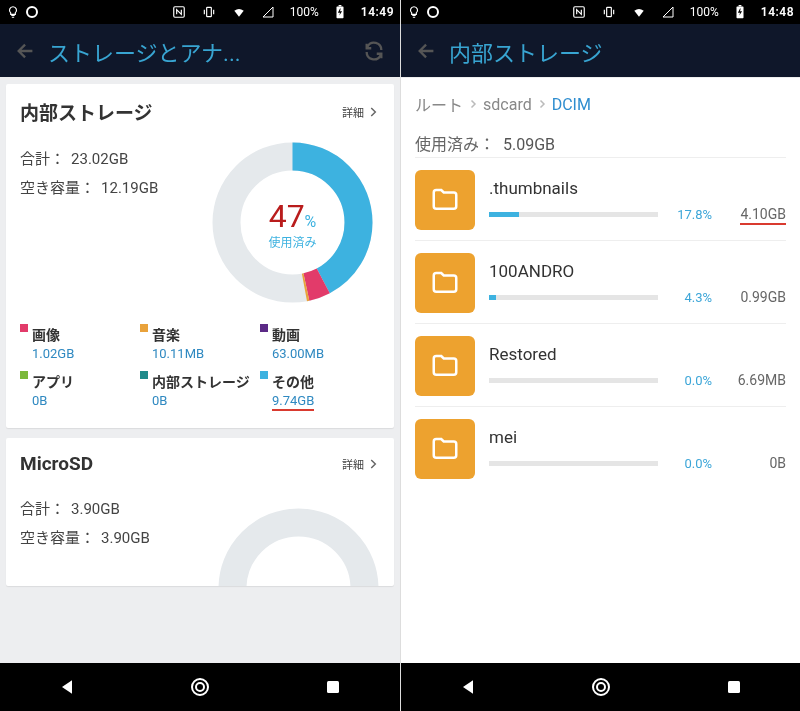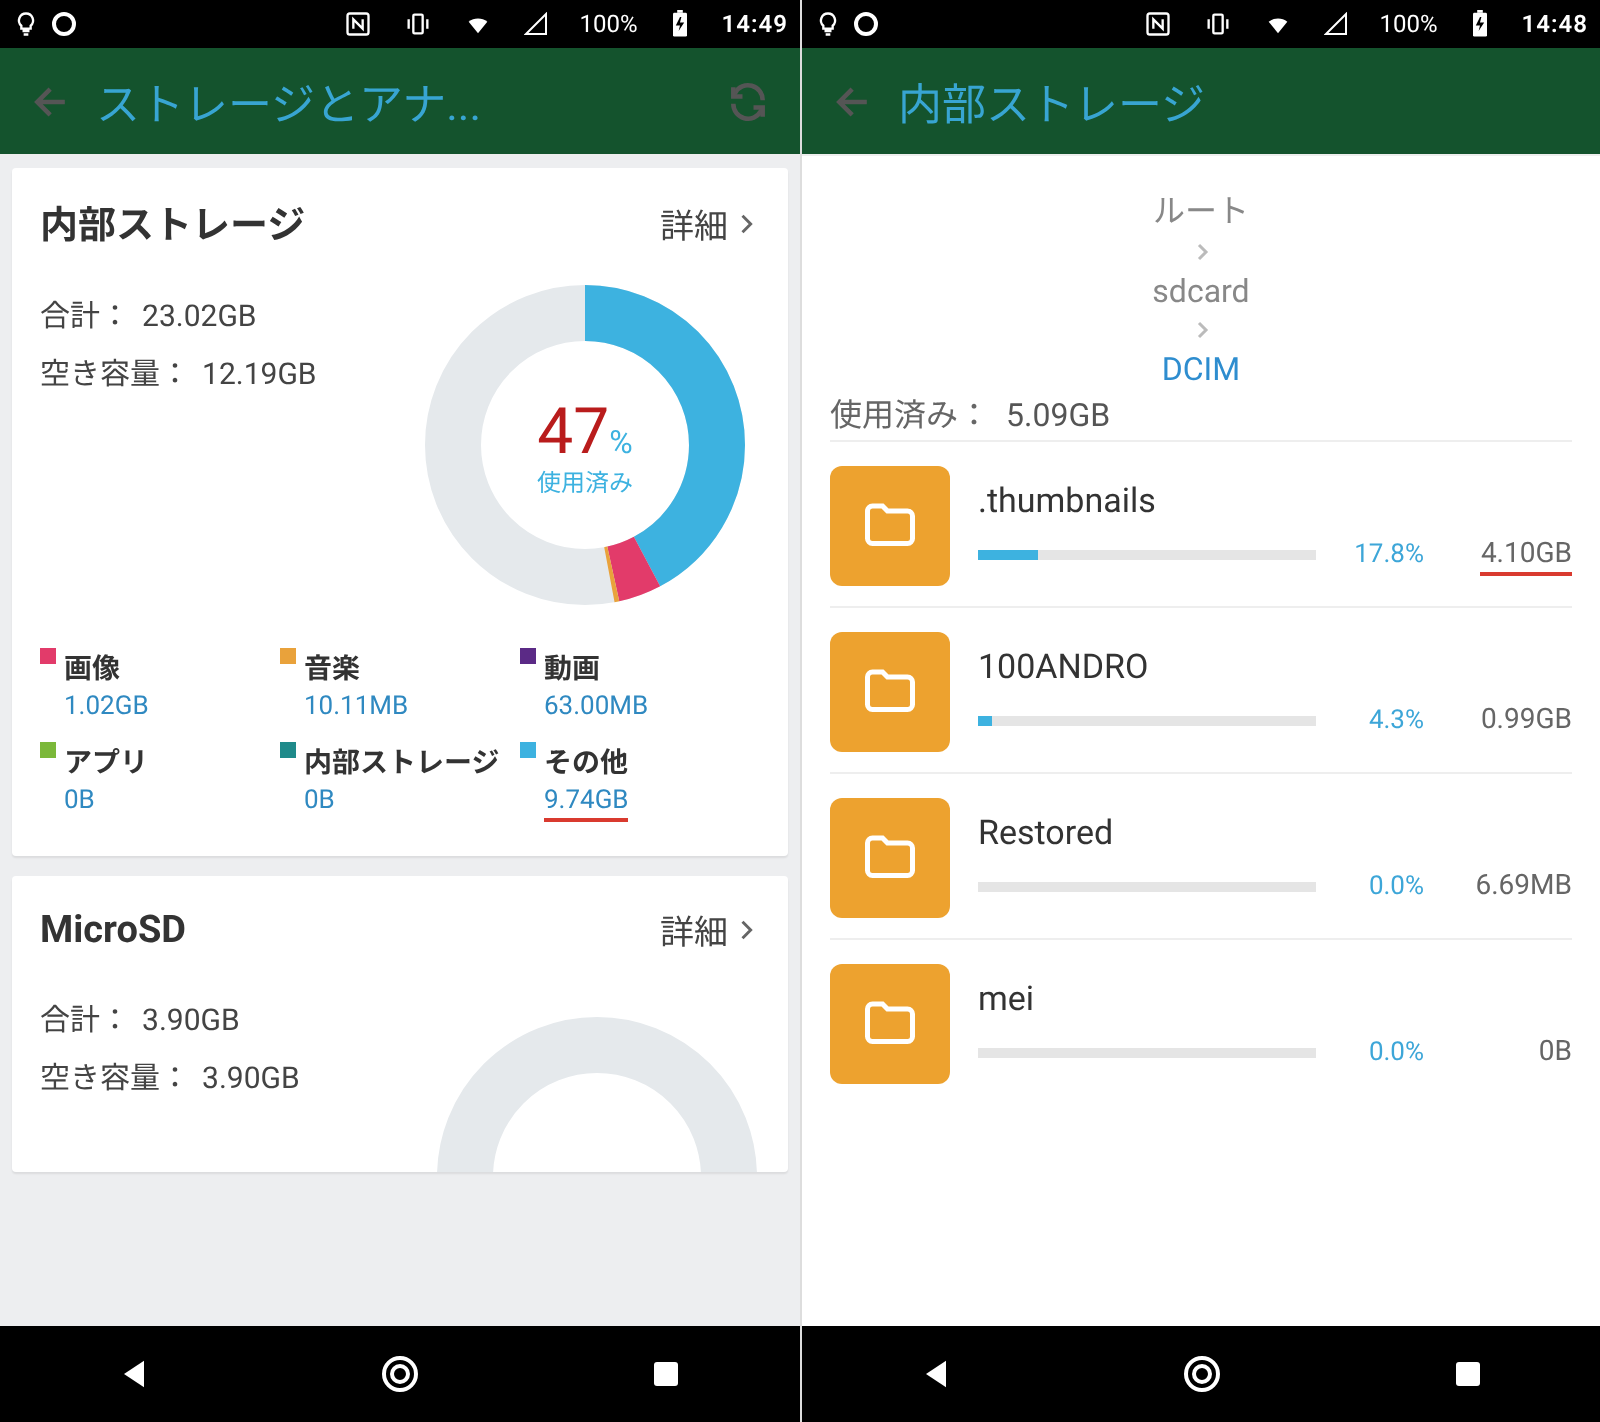--- a/index.html
+++ b/index.html
@@ -8,31 +8,31 @@
 .screen { width: 400px; height: 711px; display: flex; flex-direction: column; background: #fff; position: relative; }
 
 
 .status-bar { height: 24px; background: #000; color: #fff; display: flex; align-items: center; padding: 0 6px; font-size: 12px; }
 .status-left { display: flex; align-items: center; gap: 6px; }
 .status-right { margin-left: auto; display: flex; align-items: center; gap: 16px; }
 .status-icon { display: inline-flex; align-items: center; justify-content: center; }
 .status-time { font-weight: 600; letter-spacing: 0.5px; }
 
 
-.app-bar { height: 54px; background: #14532d; display: flex; align-items: center; padding: 0 8px; border-bottom: 1px solid #eee; }
+.app-bar { height: 54px; background: #0f172a; display: flex; align-items: center; padding: 0 8px; border-bottom: 1px solid #eee; }
 .app-bar .back { width: 36px; height: 36px; display: flex; align-items: center; justify-content: center; color: #555; }
 .app-bar .title { flex: 1; font-size: 22px; color: #38a5d2; margin-left: 4px; white-space: nowrap; overflow: hidden; }
 .app-bar .refresh { width: 36px; height: 36px; display: flex; align-items: center; justify-content: center; color: #555; }
 
 
 .screen1-body { flex: 1; background: #edeef0; overflow: hidden; padding: 6px 6px 0 6px; }
 .card { background: #fff; border-radius: 2px; margin-bottom: 10px; padding: 14px 14px 10px 14px; box-shadow: 0 1px 1px rgba(0,0,0,0.08); }
 .card-header { display: flex; align-items: center; margin-bottom: 10px; }
 .card-title { font-size: 19px; font-weight: 700; color: #333; flex: 1; }
-.card-detail { font-size: 17px; color: #444; display: flex; align-items: center; gap: 2px; }
+.card-detail { font-size: 11px; color: #444; display: flex; align-items: center; gap: 2px; }
 .card-row { font-size: 15px; color: #444; margin-bottom: 8px; }
 .card-row .label { color: #444; }
 .card-row .value { margin-left: 6px; }
 
 .card-top { display: flex; }
 .card-top-left { flex: 1; padding-top: 12px; }
 .donut-wrap { width: 175px; height: 175px; position: relative; }
 .donut-center { position: absolute; top: 50%; left: 50%; transform: translate(-50%,-50%); text-align: center; }
 .donut-pct-num { font-size: 32px; color: #b91c1c; font-weight: 400; display: inline; }
 .donut-pct-sym { font-size: 16px; color: #3db2e0; }
@@ -44,21 +44,21 @@
 .legend-swatch { display: inline-block; width: 8px; height: 8px; margin-right: 4px; }
 .legend-value { font-size: 13px; color: #2f89c1; margin-left: 12px; margin-top: 2px; }
 .legend-underline { border-bottom: 2px solid #d93a2f; padding-bottom: 1px; }
 
 
 .card2 { background: #fff; border-radius: 2px; padding: 14px 14px 0 14px; box-shadow: 0 1px 1px rgba(0,0,0,0.08); position: relative; overflow: hidden; height: 148px; }
 .partial-donut { position: absolute; right: 8px; bottom: -90px; width: 175px; height: 175px; }
 
 
 .screen2-body { flex: 1; background: #fff; padding: 14px 14px 0 14px; overflow: hidden; }
-.breadcrumb { font-size: 16px; color: #888; display: flex; align-items: center; gap: 4px; margin-bottom: 0; flex-direction: column; }
+.breadcrumb { font-size: 16px; color: #888; display: flex; align-items: center; gap: 4px; margin-bottom: 15px; }
 .breadcrumb .crumb-active { color: #2e8dcf; }
 .breadcrumb .sep { color: #bbb; }
 .used-line { font-size: 16px; color: #666; margin-bottom: 2px; }
 .used-line .uv { margin-left: 8px; color: #555; }
 
 .folder-list { }
 .folder-row { display: flex; align-items: center; border-top: 1px solid #eee; padding: 12px 0 10px 0; }
 .folder-icon { width: 60px; height: 60px; background: #eda22f; border-radius: 6px; display: flex; align-items: center; justify-content: center; margin-right: 14px; flex-shrink: 0; }
 .folder-main { flex: 1; min-width: 0; }
 .folder-name { font-size: 17px; color: #333; margin-bottom: 8px; }

